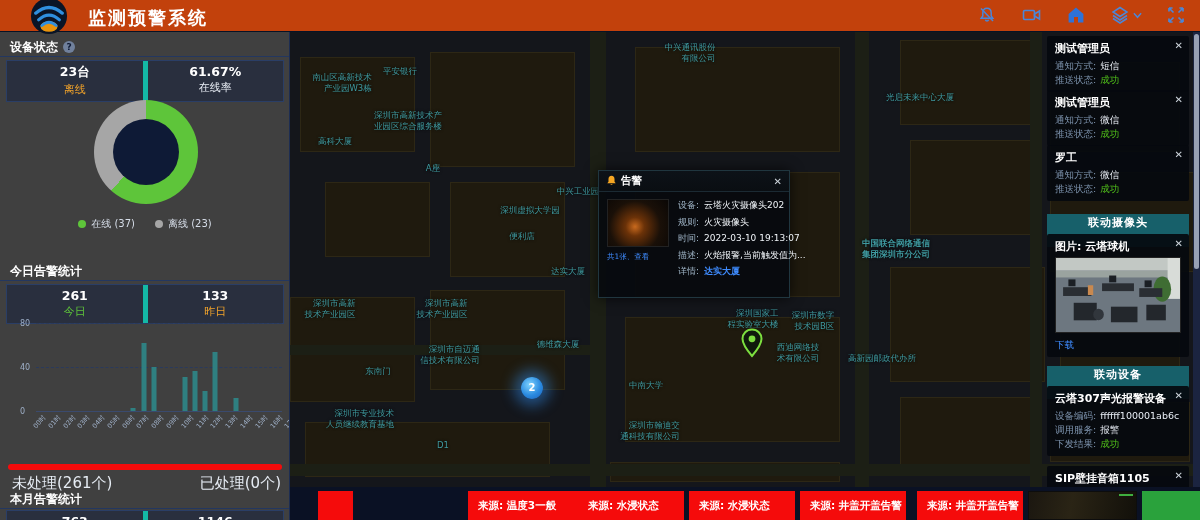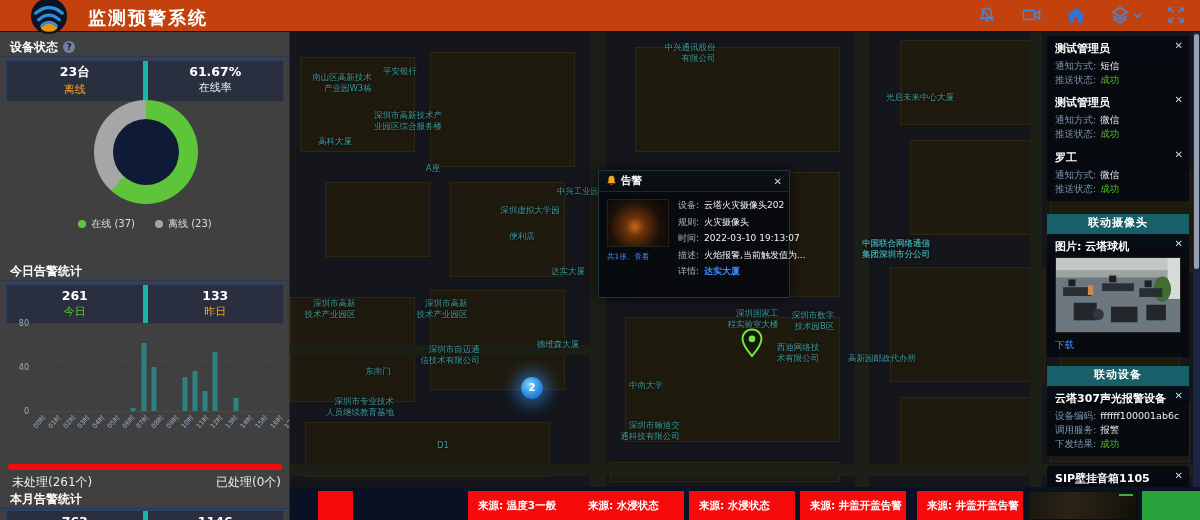--- a/index.html
+++ b/index.html
@@ -26,29 +26,29 @@
 
   .donut { position:absolute; left:94px; top:68px; width:104px; height:104px; border-radius:50%; }
   .donut-hole { position:absolute; inset:19px; border-radius:50%; background:#0e1a36; }
   .pie-legend { position:absolute; top:185px; left:0; width:290px; display:flex; justify-content:center; gap:20px; }
   .leg-item { display:flex; align-items:center; gap:5px; font-size:10px; color:#d6dde8; cursor:pointer; }
   .leg-dot { width:8px; height:8px; border-radius:50%; }
 
   .bar-chart { position:absolute; left:0; top:285px; width:290px; height:125px; }
   .gline { position:absolute; left:36px; right:8px; height:0; border-top:1px dashed #2a3a5c; }
   .axis { position:absolute; left:36px; right:8px; top:94px; height:1px; background:#3a4a6e; }
-  .ytick { position:absolute; left:5px; width:24px; text-align:right; font-size:8px; color:#9fb0c8; }
+  .ytick { position:absolute; left:20px; width:24px; text-align:left; font-size:8px; color:#9fb0c8; }
   .bars { position:absolute; left:36px; top:6px; width:246px; height:88px; display:flex; align-items:flex-end; }
   .bar-slot { flex:1; position:relative; height:100%; }
   .bar { position:absolute; bottom:0; left:50%; transform:translateX(-50%); width:5px; background:#2f8081; }
   .xlabs { position:absolute; left:36px; top:99px; width:246px; display:flex; }
   .xlab { flex:1; font-size:6.5px; color:#9fb0c8; transform:rotate(-50deg); white-space:nowrap; text-align:center; height:18px; }
 
   .redbar { position:absolute; left:8px; top:432px; width:274px; height:6px; background:#f50b0b; border-radius:3px; }
-  .prog-leg { position:absolute; left:8px; right:8px; top:442px; display:flex; justify-content:space-between; font-size:12px; color:#e6ecf4; }
+  .prog-leg { position:absolute; left:8px; right:8px; top:442px; display:flex; justify-content:space-between; font-size:15px; color:#e6ecf4; }
   .prog-leg .leg-dot { margin-right:4px; }
 
   
   .map { position:absolute; left:290px; top:32px; width:903px; height:455px; background:#14161b; overflow:hidden; z-index:1; }
   .blk { position:absolute; background:#1f1a0e; border:1px solid rgba(95,88,50,.22); }
   .road { position:absolute; background:#1c1f15; }
   .mlab { position:absolute; transform:translate(-50%,0); font-size:8.5px; line-height:1.3; color:#3f9aa0; text-align:right; white-space:pre-line; text-shadow:0 0 3px #000; }
   .cluster { position:absolute; width:22px; height:22px; border-radius:50%; transform:translate(-50%,-50%);
              background:radial-gradient(circle at 40% 35%, #7fd4ff, #2a8ae0 55%, #1c5fb8); box-shadow:0 0 14px 7px rgba(50,150,255,.45);
              color:#fff; font-size:10px; font-weight:bold; text-align:center; line-height:22px; cursor:pointer; }
@@ -330,21 +330,21 @@
 集团深圳市分公司</div>
       <div class="mlab" style="left: 278px; top: 234px;">达实大厦</div>
       <div class="mlab" style="left: 40px; top: 266px;">深圳市高新
 技术产业园区</div>
       <div class="mlab" style="left: 152px; top: 266px;">深圳市高新
 技术产业园区</div>
       <div class="mlab" style="left: 268px; top: 307px;">德维森大厦</div>
       <div class="mlab" style="left: 160px; top: 312px;">深圳市自迈通
 信技术有限公司</div>
       <div class="mlab" style="left: 88px; top: 334px;">东南门</div>
-      <div class="mlab" style="left: 70px; top: 364px;">深圳市专业技术
+      <div class="mlab" style="left: 70px; top: 376px;">深圳市专业技术
 人员继续教育基地</div>
       <div class="mlab" style="left: 463px; top: 276px;">深圳国家工
 程实验室大楼</div>
       <div class="mlab" style="left: 523px; top: 278px;">深圳市数字
 技术园B区</div>
       <div class="mlab" style="left: 508px; top: 310px;">西迪网络技
 术有限公司</div>
       <div class="mlab" style="left: 592px; top: 321px;">高新园邮政代办所</div>
       <div class="mlab" style="left: 356px; top: 348px;">中南大学</div>
       <div class="mlab" style="left: 360px; top: 388px;">深圳市翰迪交

